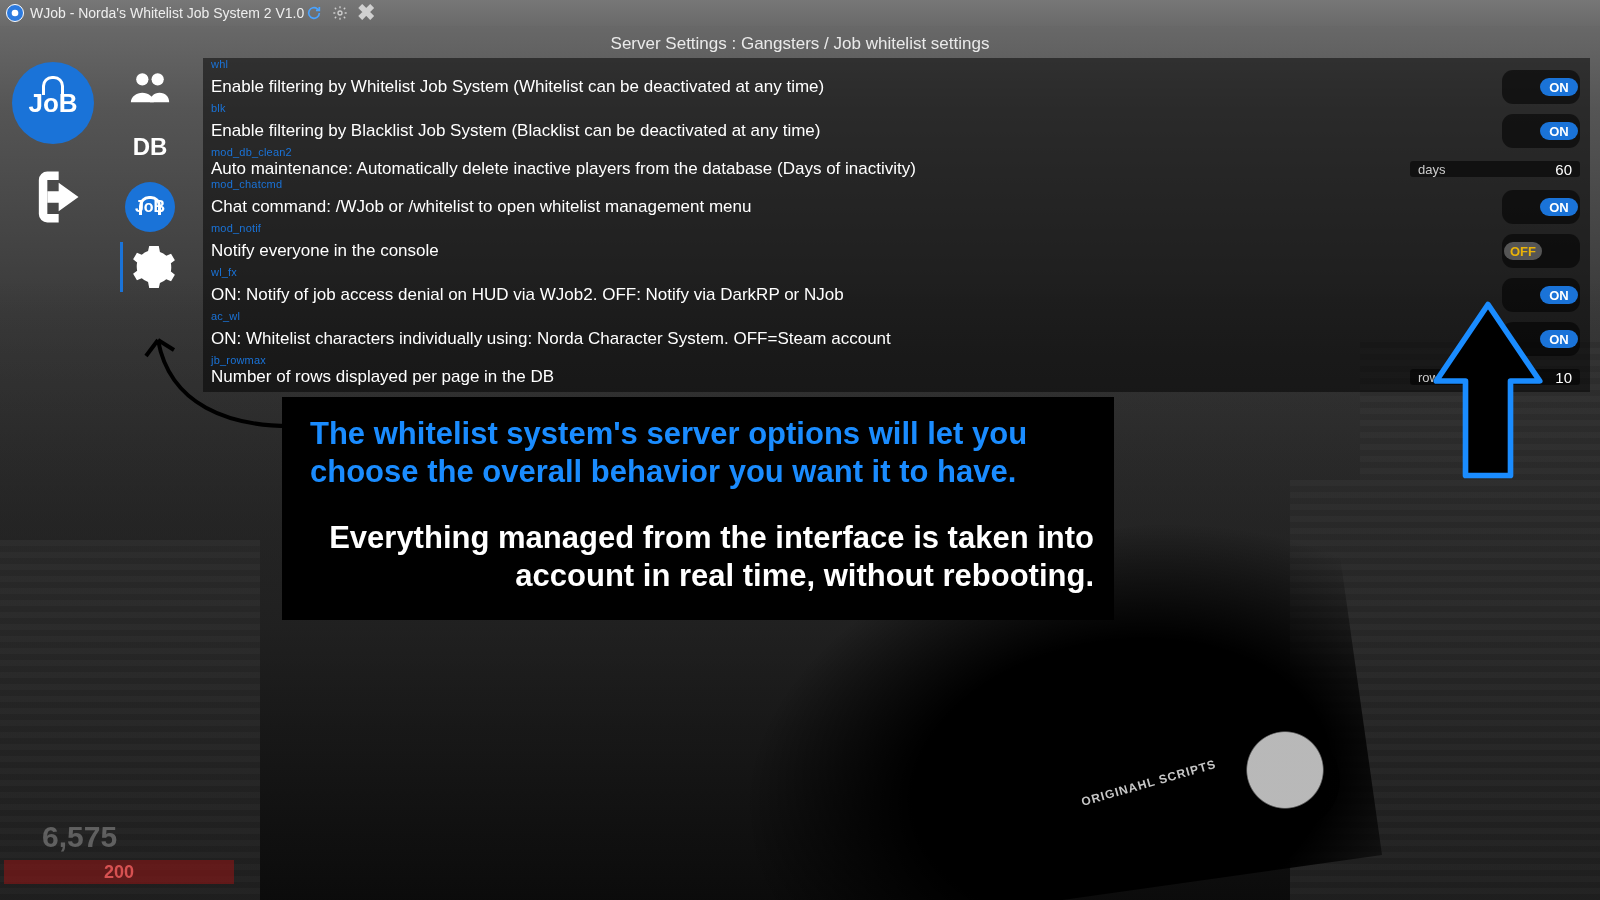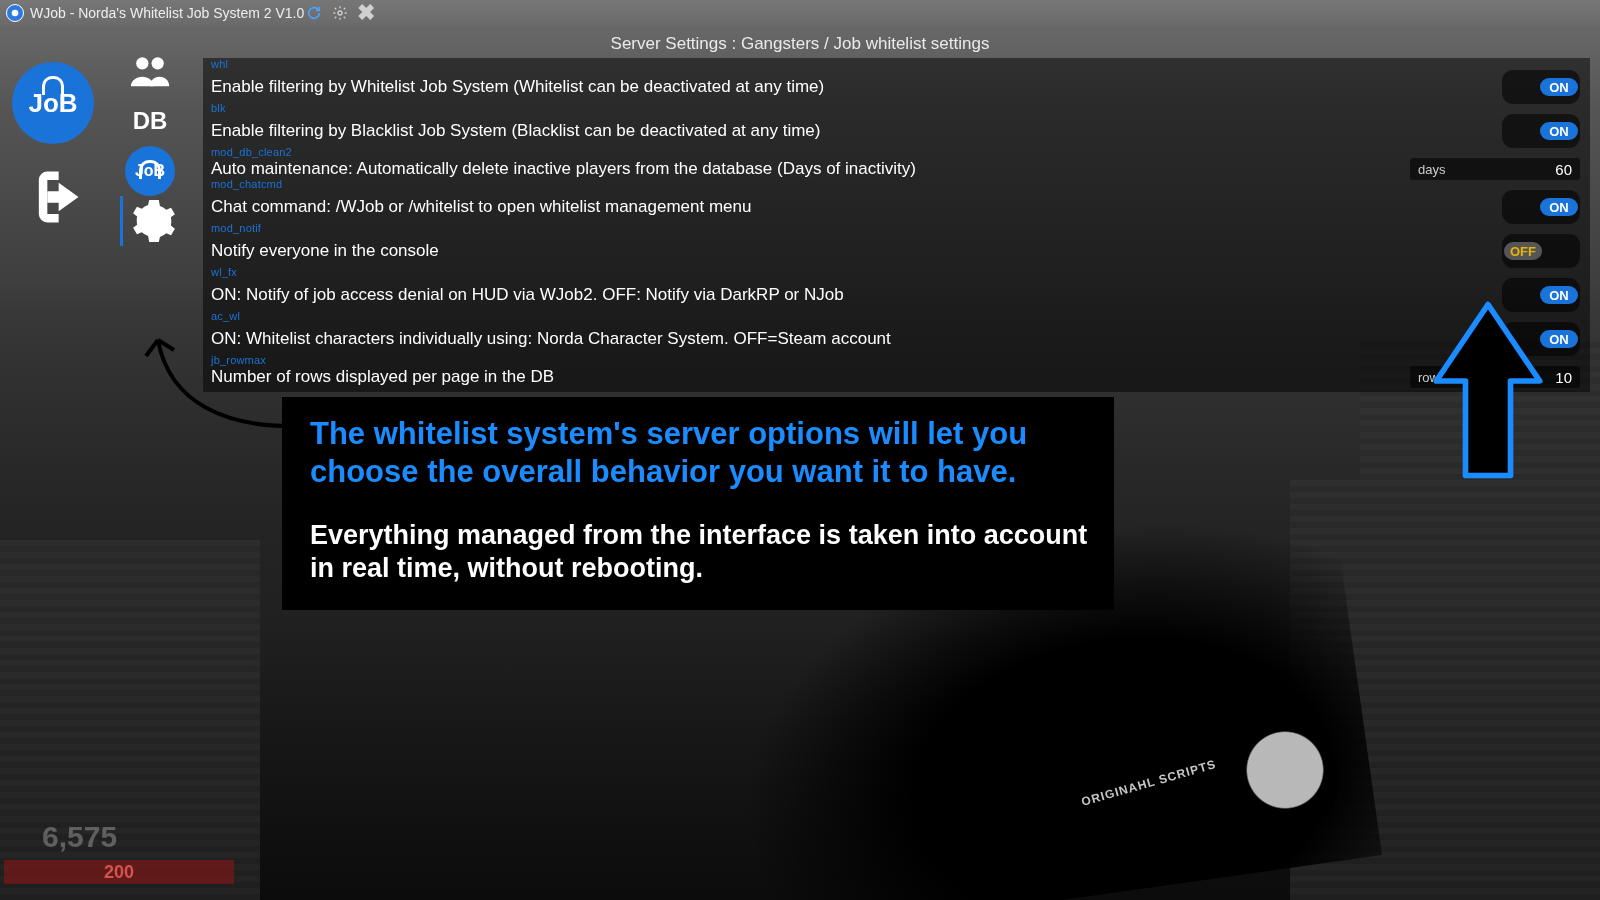--- a/index.html
+++ b/index.html
@@ -52,22 +52,22 @@
     content:""; position:absolute; top:14px; width:16px; height:16px; border:3px solid #fff; border-bottom:none;
     border-radius: 10px 10px 0 0;
   }
   .exit-icon {
     width: 78px; height: 78px; display:flex; align-items:center; justify-content:center;
   }
   .exit-icon svg { width: 68px; height: 68px; }
 
   
   .sidebar-secondary {
-    position: absolute; left: 115px; top: 46px; width: 70px;
-    display: flex; flex-direction: column; align-items:center;
+    position: absolute; left: 115px; top: 62px; width: 70px;
+    display: flex; flex-direction: column; gap: 10px; align-items:center;
   }
   .snav {
     width: 60px; height: 50px; display:flex; align-items:center; justify-content:center;
     color:#fff; font-weight: 800; font-size: 24px;
     cursor:pointer;
   }
   .snav svg { width: 46px; height: 46px; }
   .snav.cog {
     border-left: 3px solid #1a73d8; padding-left:4px;
   }
@@ -100,32 +100,32 @@
     display:flex; align-items:center; justify-content:center;
     font-size: 13px; font-weight: 700; color:#fff;
   }
   .toggle.on { justify-content:flex-end; }
   .toggle.on .pill { background:#1a73d8; }
   .toggle.off { justify-content:flex-start; }
   .toggle.off .pill { background:#555; color:#eab308; }
 
   .numfield {
     display:flex; align-items:center; background: rgba(0,0,0,0.55);
-    height: 22px; border-radius: 3px; padding: 0 8px; gap: 20px; min-width: 170px;
+    height: 16px; border-radius: 3px; padding: 0 8px; gap: 20px; min-width: 170px;
   }
   .numfield .unit { font-size: 13px; color:#ccc; }
   .numfield .val { font-size: 15px; color:#fff; margin-left:auto; }
 
   
   .anno-box {
     position: absolute; left: 282px; top: 397px; width: 832px;
     background: #000; padding: 18px 20px 24px 28px;
   }
   .anno-box .l1 { color:#1a8cff; font-weight: 900; font-size: 31px; line-height: 1.22; }
-  .anno-box .l2 { color:#fff; font-weight: 900; font-size: 27px; line-height: 1.25; margin-top: 28px; }
+  .anno-box .l2 { color:#fff; font-weight: 900; font-size: 31px; line-height: 1.25; margin-top: 28px; text-align: right; }
 
   
   .big-arrow {
     position:absolute; right: 52px; top: 300px; width: 120px; height: 180px;
   }
   .big-arrow svg { width: 100%; height: 100%; }
 
   
   .pointer-arrow { position:absolute; left: 140px; top: 326px; width: 160px; height: 110px; }
   .pointer-arrow svg { width:100%; height:100%; }

